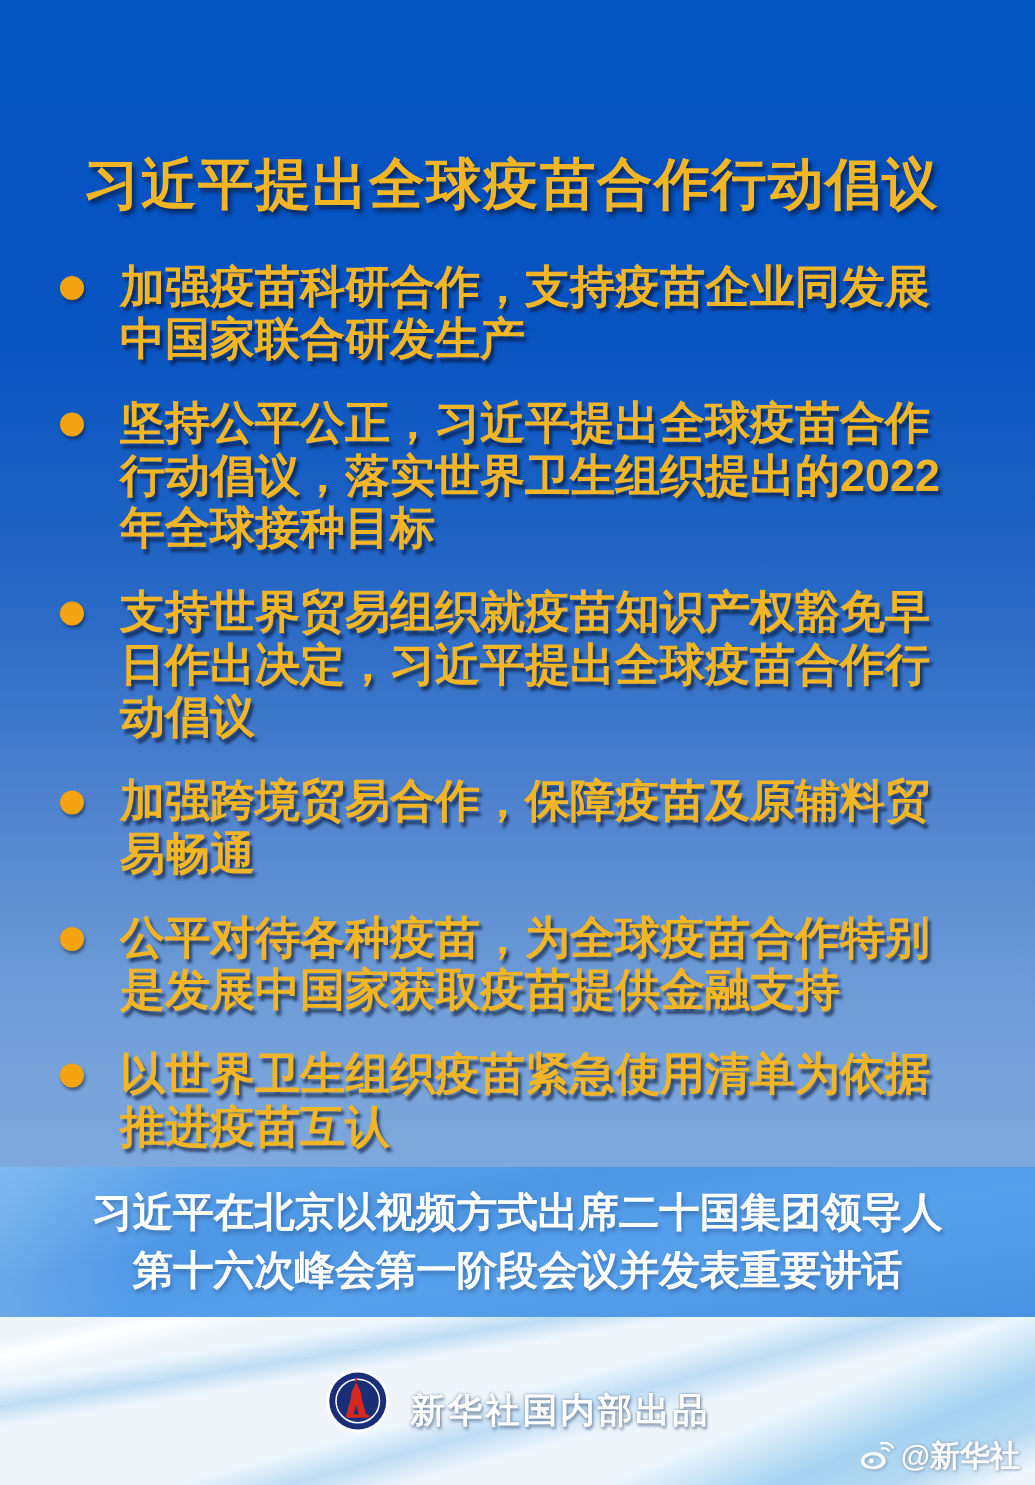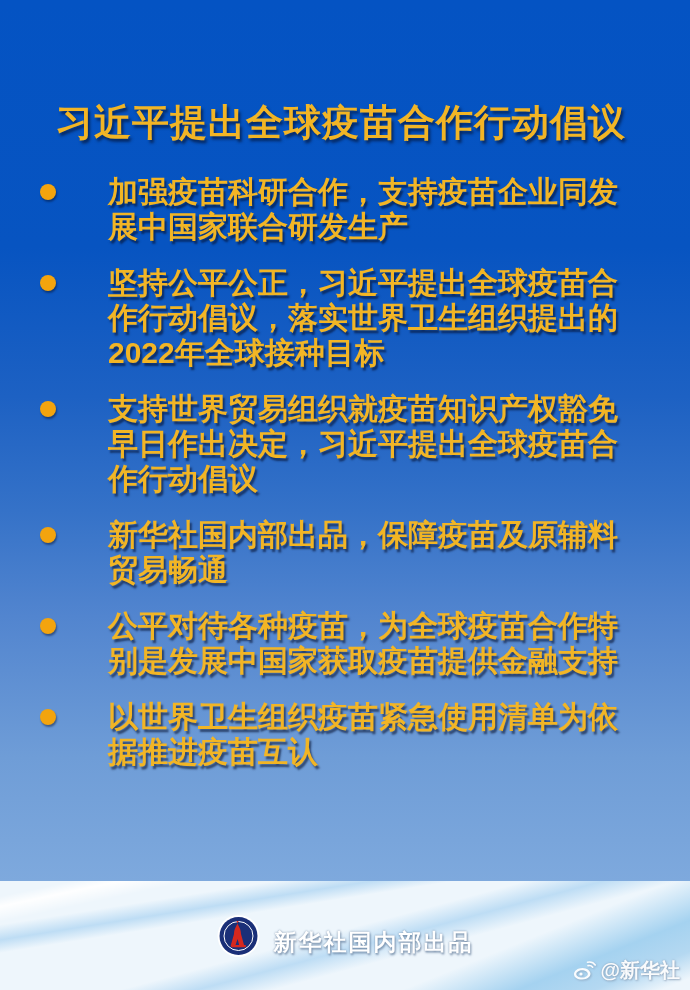--- a/index.html
+++ b/index.html
@@ -3,34 +3,34 @@
 <meta charset="utf-8">
 <style>
   html,body{margin:0;padding:0;background:#222;}
   .poster{
     width:690px;height:990px;position:relative;overflow:hidden;
     font-family:"Liberation Sans","DejaVu Sans",sans-serif;
     display:flex;flex-direction:column;margin:0 auto;
   }
   
   .main{
-    height:881px;box-sizing:border-box;
+    height:778px;box-sizing:border-box;
     padding:98px 46px 0 38px;
     background:linear-gradient(180deg,
       #0453c3 0%, #0754c1 28%, #1d61c3 45%,
       #3572c8 58%, #5285cf 70%, #6f9dd7 86%, #7ea9dd 100%);
   }
   .title{
     margin:0 0 26px 0;
     color:#f2b525;font-size:37px;font-weight:bold;text-align:center;
     letter-spacing:1px;
     text-shadow:2px 3px 3px rgba(5,15,45,.65);
   }
   .bullets{display:block;}
-  .bullet{display:flex;margin-bottom:21px;gap:28px;}
+  .bullet{display:flex;margin-bottom:21px;}
   .dot{
     flex:none;width:16px;height:16px;border-radius:50%;
     background:#f3a40e;margin:10px 24px 0 2px;
     box-shadow:1px 2px 2px rgba(5,15,45,.45);
   }
   .bullet .btext{
     width:562px;color:#f2b525;font-size:30px;font-weight:bold;
     line-height:35px;text-shadow:2px 3px 2px rgba(5,15,45,.6);
   }
   
@@ -92,35 +92,39 @@
           <span class="btext">坚持公平公正，习近平提出全球疫苗合作行动倡议，落实世界卫生组织提出的2022年全球接种目标</span>
         </div>
 
         <div class="bullet">
           <span class="dot"></span>
           <span class="btext">支持世界贸易组织就疫苗知识产权豁免早日作出决定，习近平提出全球疫苗合作行动倡议</span>
         </div>
 
         <div class="bullet">
           <span class="dot"></span>
-          <span class="btext">新华社国内部出品，保障疫苗及原辅料贸易畅通</span>
+          <span class="btext">加强跨境贸易合作，保障疫苗及原辅料贸易畅通</span>
         </div>
 
         <div class="bullet">
           <span class="dot"></span>
           <span class="btext">公平对待各种疫苗，为全球疫苗合作特别是发展中国家获取疫苗提供金融支持</span>
         </div>
 
         <div class="bullet">
           <span class="dot"></span>
           <span class="btext">以世界卫生组织疫苗紧急使用清单为依据推进疫苗互认</span>
         </div>
       </div>
   </div>
 
+  <div class="banner">
+    <div>习近平在北京以视频方式出席二十国集团领导人</div>
+    <div>第十六次峰会第一阶段会议并发表重要讲话</div>
+  </div>
 
   <div class="footer">
     <div class="credit">
       <svg class="logo" viewBox="0 0 44 44" xmlns="http://www.w3.org/2000/svg">
         <circle cx="22" cy="22" r="21" fill="#ffffff"></circle>
         <circle cx="22" cy="22" r="19" fill="#1a2f78"></circle>
         <circle cx="22" cy="22" r="14.5" fill="none" stroke="#ffffff" stroke-width="1"></circle>
         <path d="M22 7 c-1.2 4.5 -4.5 7 -4.5 13 l-3.4 12 h4.6 l2.4 -7 l1.8 7 h4.9 l-3.3 -12 c0 -6 -3.3 -8.5 -4.5 -13 z" fill="#d6281e"></path>
         <rect x="14.5" y="31" width="15" height="2.2" rx="1" fill="#d6281e"></rect>
       </svg>

